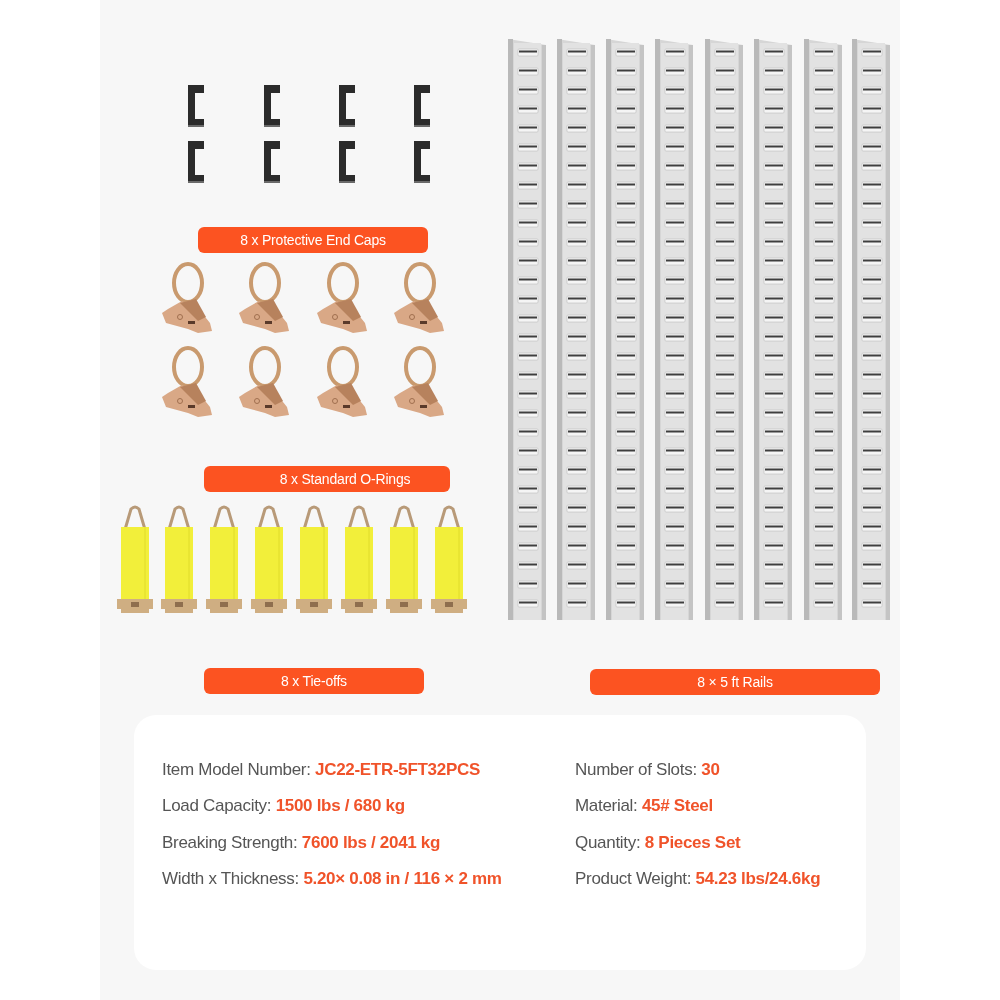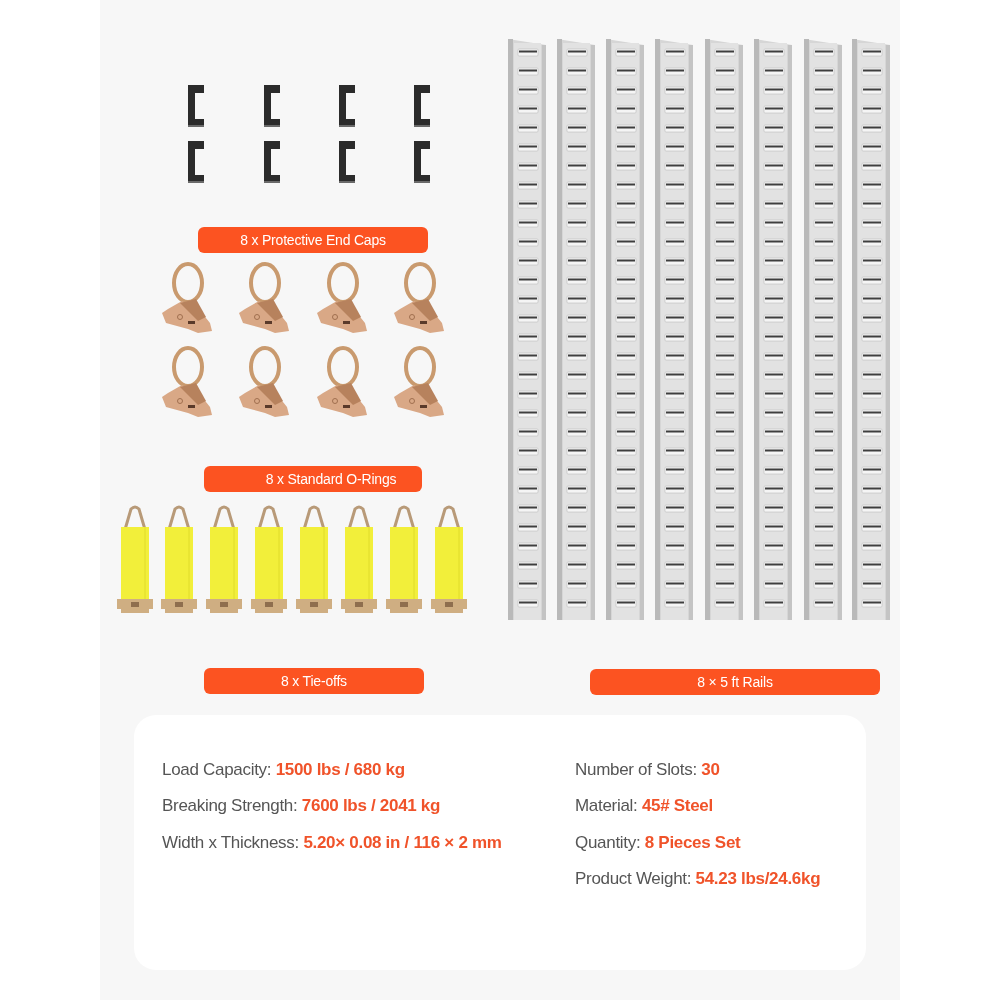--- a/index.html
+++ b/index.html
@@ -177,21 +177,21 @@
     <div class="oring" style="left: 390px; top: 345px;">
       <svg viewBox="0 0 58 76">
   <ellipse cx="30" cy="22" rx="14" ry="19" fill="none" stroke="#c99a6e" stroke-width="4"></ellipse>
   <path d="M4 52 L10 48 L24 40 L44 52 L52 62 L54 70 L40 72 L30 68 L8 62 Z" fill="#d9a886"></path>
   <path d="M22 42 L38 38 L48 56 L40 60 Z" fill="#b7825d"></path>
   <circle cx="22" cy="56" r="2.5" fill="none" stroke="#a06f4f" stroke-width="1"></circle>
   <rect x="30" y="60" width="7" height="3" fill="#5a3a2a"></rect>
 </svg>
     </div>
   </div>
-<div class="pill" style="left:204px; top:438px; width:218px;padding-left:36px;">8 x Standard O-Rings</div>
+<div class="pill" style="left:204px; top:438px; width:246px;padding-left:36px;">8 x Standard O-Rings</div>
 
 <div id="tieoffs-group">
     <div class="tieoff" style="left: 116px; top: 505px;">
       <svg viewBox="0 0 38 110">
   <path d="M8 28 L15 4 Q19 0 23 4 L30 28" fill="none" stroke="#b89a78" stroke-width="3"></path>
   <rect x="5" y="22" width="28" height="72" fill="#f2ef3a"></rect>
   <line x1="29" y1="22" x2="29" y2="94" stroke="#e0dc2a" stroke-width="1"></line>
   <path d="M1 94 H37 V104 H33 V108 H5 V104 H1 Z" fill="#cfae82"></path>
   <rect x="15" y="97" width="8" height="5" fill="#8e6e4e"></rect>
 </svg>
@@ -805,20 +805,21 @@
         <rect x="13" y="547.5" width="18" height="2" fill="#3e3e3e"></rect>
         <rect x="12" y="565" width="20" height="7" rx="1" fill="#f5f5f5" stroke="#bdbdbd" stroke-width="0.6"></rect>
         <rect x="13" y="566.5" width="18" height="2" fill="#3e3e3e"></rect>
 </svg>
     </div>
   </div>
 <div class="pill" style="left:590px; top:641px; width:290px;">8 × 5 ft Rails</div>
 
 <div class="spec-card">
   <div class="spec-col left">
+    <div class="spec-row"><span class="spec-label">Item Model Number: </span><span class="spec-value">JC22-ETR-5FT32PCS</span></div>
     <div class="spec-row"><span class="spec-label">Load Capacity: </span><span class="spec-value">1500 lbs / 680 kg</span></div>
     <div class="spec-row"><span class="spec-label">Breaking Strength: </span><span class="spec-value">7600 lbs / 2041 kg</span></div>
     <div class="spec-row"><span class="spec-label">Width x Thickness: </span><span class="spec-value">5.20× 0.08 in / 116 × 2 mm</span></div>
   </div>
   <div class="spec-col right">
     <div class="spec-row"><span class="spec-label">Number of Slots: </span><span class="spec-value">30</span></div>
     <div class="spec-row"><span class="spec-label">Material: </span><span class="spec-value">45# Steel</span></div>
     <div class="spec-row"><span class="spec-label">Quantity: </span><span class="spec-value">8 Pieces Set</span></div>
     <div class="spec-row"><span class="spec-label">Product Weight: </span><span class="spec-value">54.23 lbs/24.6kg</span></div>
   </div>

